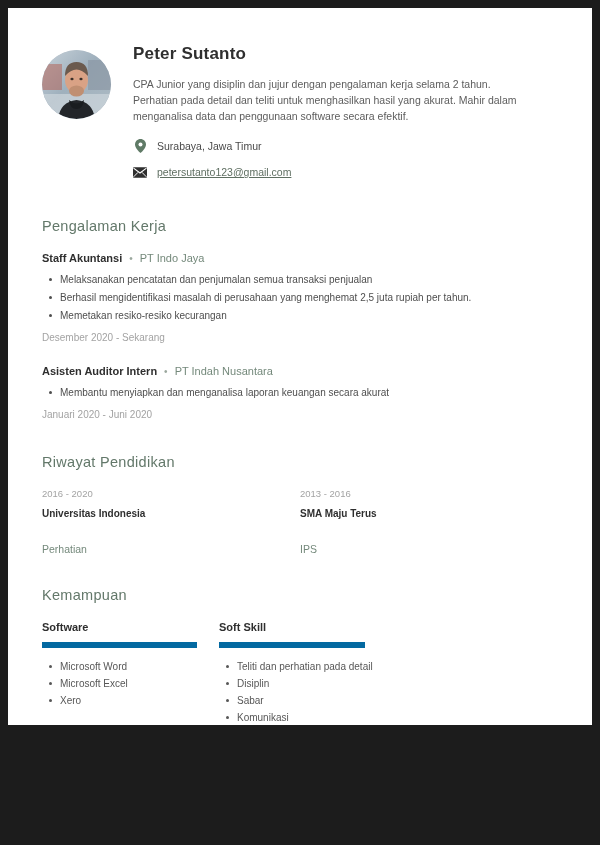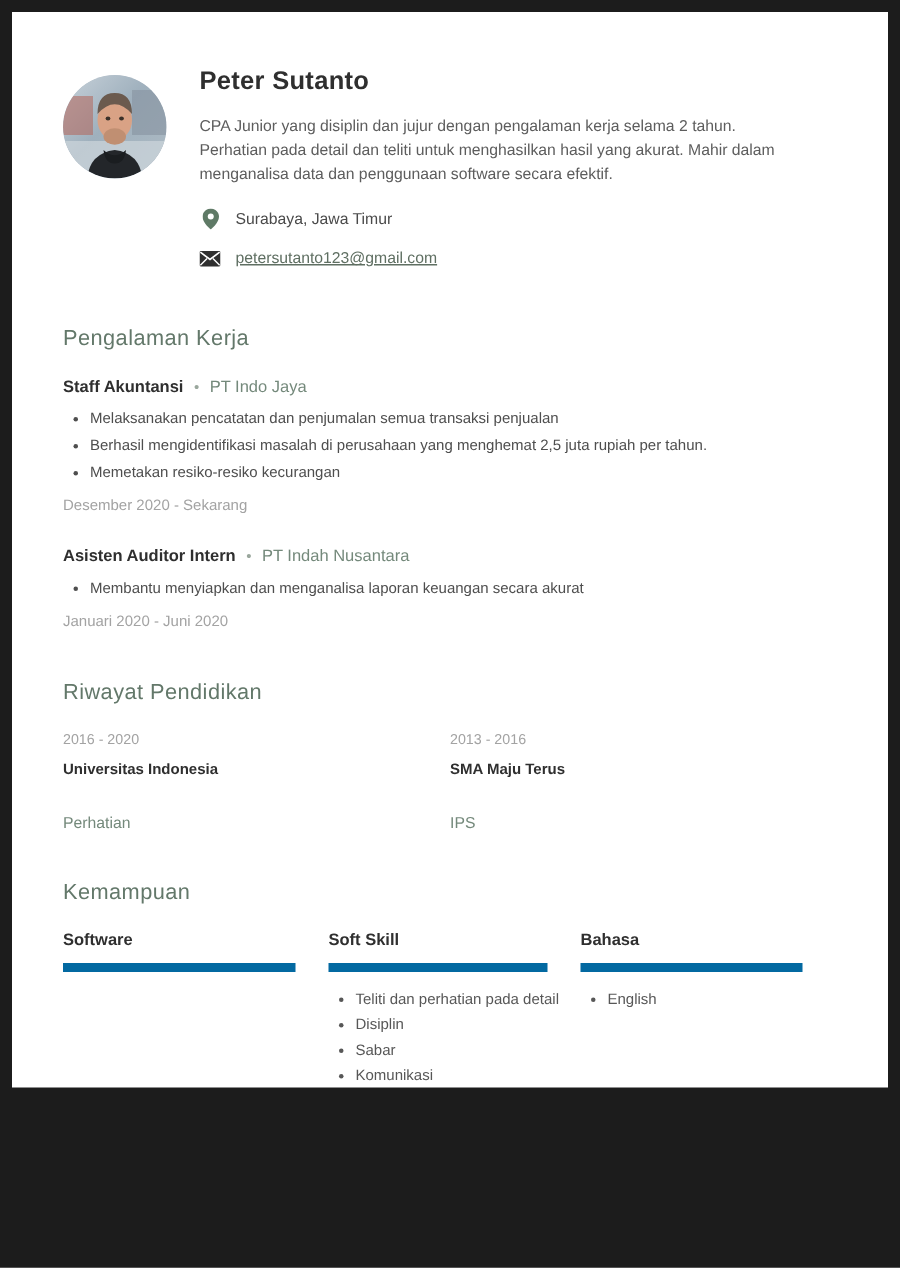--- a/index.html
+++ b/index.html
@@ -315,38 +315,37 @@
         </div>
       </div>
     </div>
 
     <div class="section" style="margin-top:32px;">
       <div class="section-title">Kemampuan</div>
       <div class="skill-grid">
 
         <div class="skill-col c1">
           <div class="skill-head">Software</div>
+          <ul class="bullets">
+            <li>Microsoft Word</li>
+            <li>Microsoft Excel</li>
+            <li>Xero</li>
+          </ul>
         </div>
 
         <div class="skill-col c2">
           <div class="skill-head">Soft Skill</div>
           <ul class="bullets">
             <li>Teliti dan perhatian pada detail</li>
             <li>Disiplin</li>
             <li>Sabar</li>
             <li>Komunikasi</li>
           </ul>
         </div>
 
-        <div class="skill-col c3">
-          <div class="skill-head">Bahasa</div>
-          <ul class="bullets">
-            <li>English</li>
-          </ul>
-        </div>
 
       </div>
     </div>
 
     <div class="cert">
       <div class="cert-title">Sertifikasi</div>
       <div class="cert-rule"></div>
       <ul class="bullets">
         <li>2021 CPA of Indonesia</li>
       </ul>

